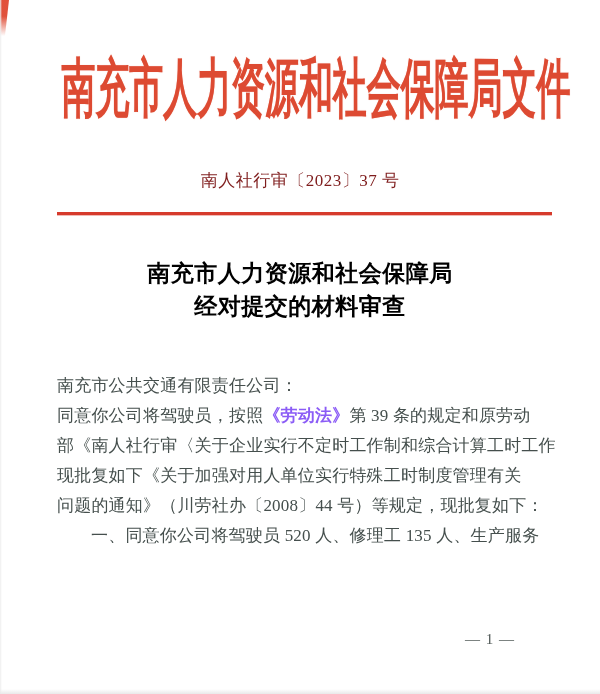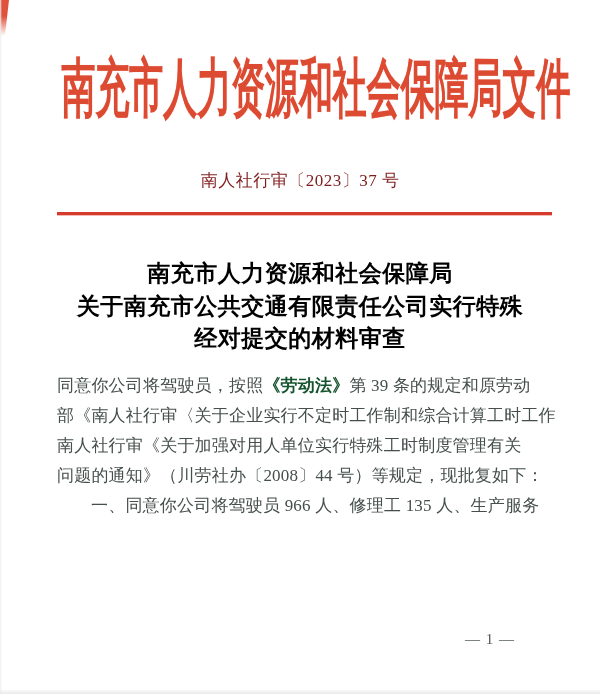--- a/index.html
+++ b/index.html
@@ -84,21 +84,21 @@
     position: absolute;
     top: 371px; left: 57px;
     width: 500px;
     font-size: 17px;
     line-height: 30px;
     letter-spacing: 0.2px;
     color: #454f4d;
   }
   .body-line { white-space: nowrap; height: 30px; }
   .indent { padding-left: 34px; }
-  .law-name { font-weight: bold; color: #14532d; }
+  .law-name { font-weight: bold; color: #8b5cf6; }
 
   .page-number {
     position: absolute;
     top: 631px; left: 440px; width: 100px;
     text-align: center;
     font-size: 15px;
     letter-spacing: 1px;
     color: #4f5856;
   }
 </style>
@@ -110,30 +110,30 @@
   <div class="ink-streak"></div>
 
   <div class="red-header">南充市人力资源和社会保障局文件</div>
 
   <div class="doc-number">南人社行审〔2023〕37 号</div>
 
   <div class="red-line"></div>
 
   <div class="doc-title">
     <div>南充市人力资源和社会保障局</div>
-    <div>关于南充市公共交通有限责任公司实行特殊</div>
     <div>经对提交的材料审查</div>
   </div>
 
   <div class="body-text">
+    <div class="body-line">南充市公共交通有限责任公司：</div>
     <div class="body-line"><span>同意你公司将驾驶员，按照</span><span class="law-name">《劳动法》</span><span>第 39 条的规定和原劳动</span></div>
     <div class="body-line">部《南人社行审〈关于企业实行不定时工作制和综合计算工时工作</div>
-    <div class="body-line">南人社行审《关于加强对用人单位实行特殊工时制度管理有关</div>
+    <div class="body-line">现批复如下《关于加强对用人单位实行特殊工时制度管理有关</div>
     <div class="body-line">问题的通知》（川劳社办〔2008〕44 号）等规定，现批复如下：</div>
-    <div class="body-line indent">一、同意你公司将驾驶员 966 人、修理工 135 人、生产服务</div>
+    <div class="body-line indent">一、同意你公司将驾驶员 520 人、修理工 135 人、生产服务</div>
   </div>
 
   <div class="page-number">— 1 —</div>
 
   <div class="edge-left"></div>
   <div class="edge-bottom"></div>
 
 </div>
 
 </body></html>

